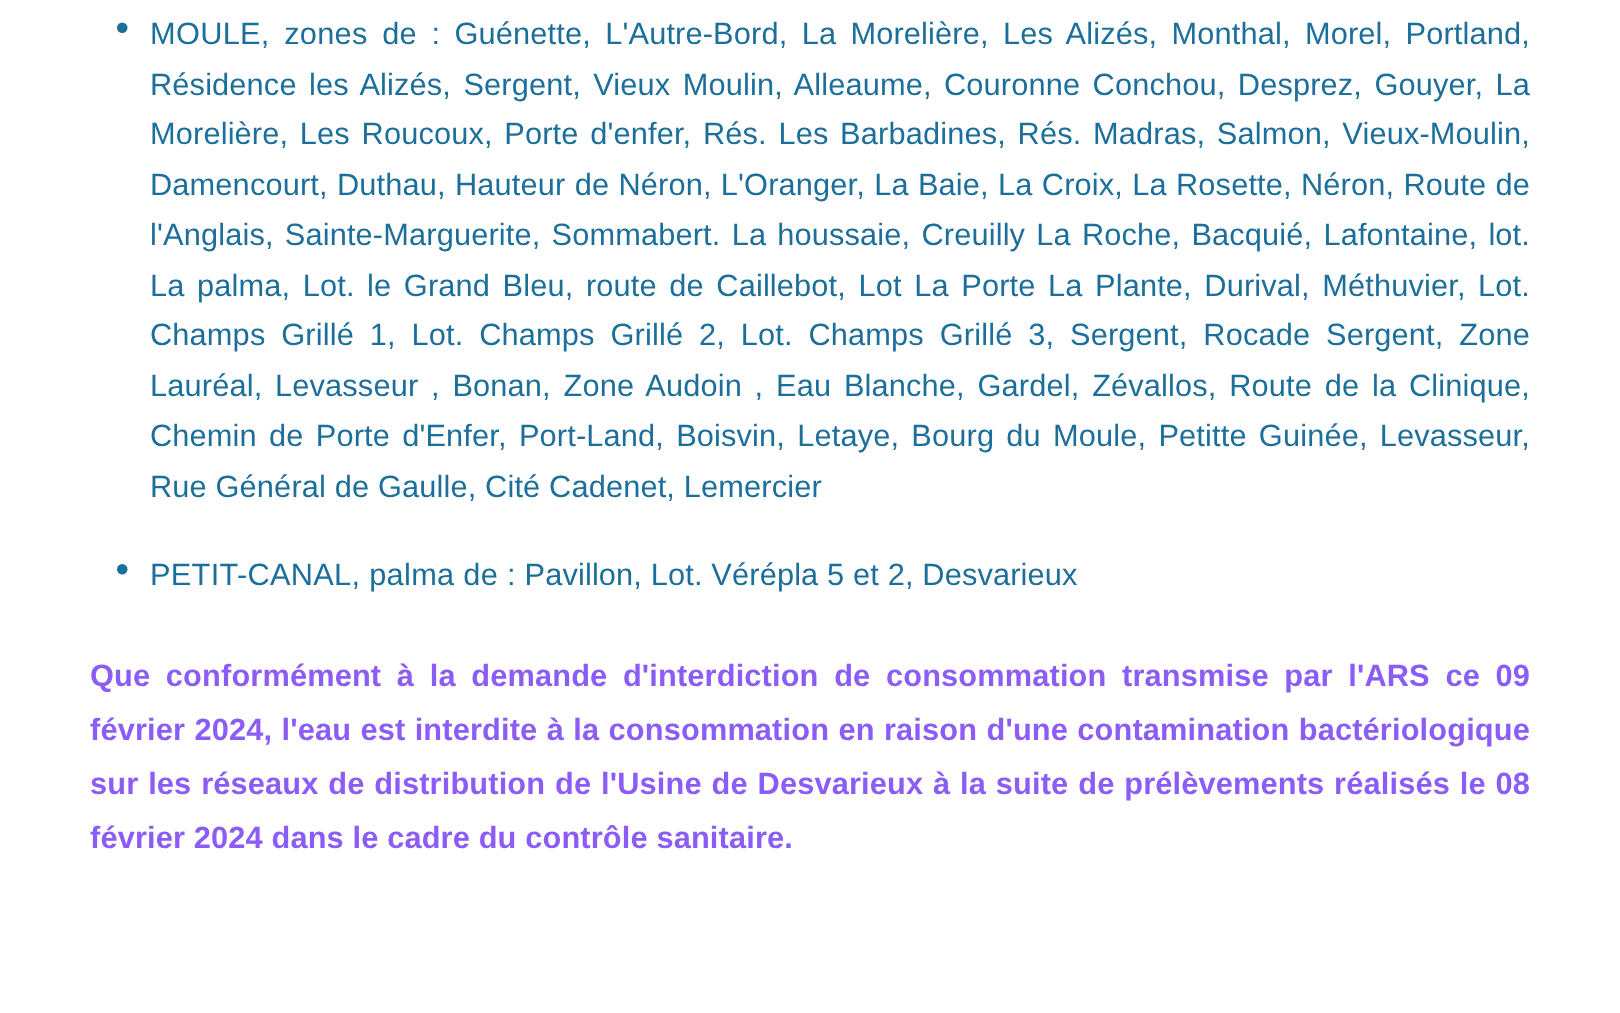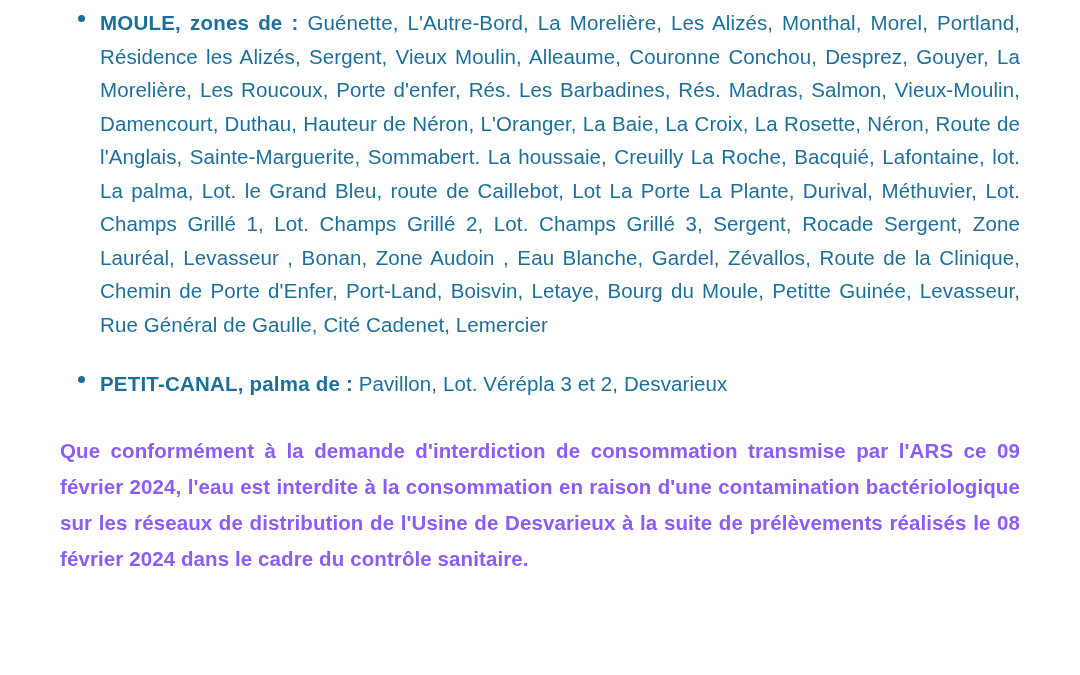--- a/index.html
+++ b/index.html
@@ -36,21 +36,21 @@
     background: #1d6f9b;
   }
   .zone-text {
     font-size: 20.5px;
     line-height: 33.5px;
     text-align: justify;
     color: #1d6f9b;
     letter-spacing: 0.1px;
   }
   .zone-text .commune {
-    font-weight: bold;
+    font-weight: normal;
     letter-spacing: 0.2px;
   }
   .zone-block-2 {
     margin-top: 26px;
   }
   .zone-block-2 .zone-text {
     text-align: left;
   }
   .paragraph {
     margin-top: 32px;
@@ -71,20 +71,20 @@
 
 <div class="page">
 
   <div class="bullet-block">
     <span class="bullet-dot"></span>
     <div class="zone-text"><span class="commune">MOULE, zones de :</span><span> Guénette, L'Autre-Bord, La Morelière, Les Alizés, Monthal, Morel, Portland, Résidence les Alizés, Sergent, Vieux Moulin, Alleaume, Couronne Conchou, Desprez, Gouyer, La Morelière, Les Roucoux, Porte d'enfer, Rés. Les Barbadines, Rés. Madras, Salmon, Vieux-Moulin, Damencourt, Duthau, Hauteur de Néron, L'Oranger, La Baie, La Croix, La Rosette, Néron, Route de l'Anglais, Sainte-Marguerite, Sommabert. La houssaie, Creuilly La Roche, Bacquié, Lafontaine, lot. La palma, Lot. le Grand Bleu, route de Caillebot, Lot La Porte La Plante, Durival, Méthuvier, Lot. Champs Grillé 1, Lot. Champs Grillé 2, Lot. Champs Grillé 3, Sergent, Rocade Sergent, Zone Lauréal, Levasseur , Bonan, Zone Audoin , Eau Blanche, Gardel, Zévallos, Route de la Clinique, Chemin de Porte d'Enfer, Port-Land, Boisvin, Letaye, Bourg du Moule, Petitte Guinée, Levasseur, Rue Général de Gaulle, Cité Cadenet, Lemercier</span></div>
   </div>
 
   <div class="bullet-block zone-block-2">
     <span class="bullet-dot"></span>
-    <div class="zone-text"><span class="commune">PETIT-CANAL, palma de :</span><span> Pavillon, Lot. Vérépla 3 et 2, Desvarieux</span></div>
+    <div class="zone-text"><span class="commune">PETIT-CANAL, palma de :</span><span> Pavillon, Lot. Vérépla 5 et 2, Desvarieux</span></div>
   </div>
 
   <div class="paragraph">
     <span class="paragraph-inner">Que conformément à la demande d'interdiction de consommation transmise par l'ARS ce 09 février 2024, l'eau est interdite à la consommation en raison d'une contamination bactériologique sur les réseaux de distribution de l'Usine de Desvarieux à la suite de prélèvements réalisés le 08 février 2024 dans le cadre du contrôle sanitaire.</span>
   </div>
 
 </div>
 
 </body></html>

